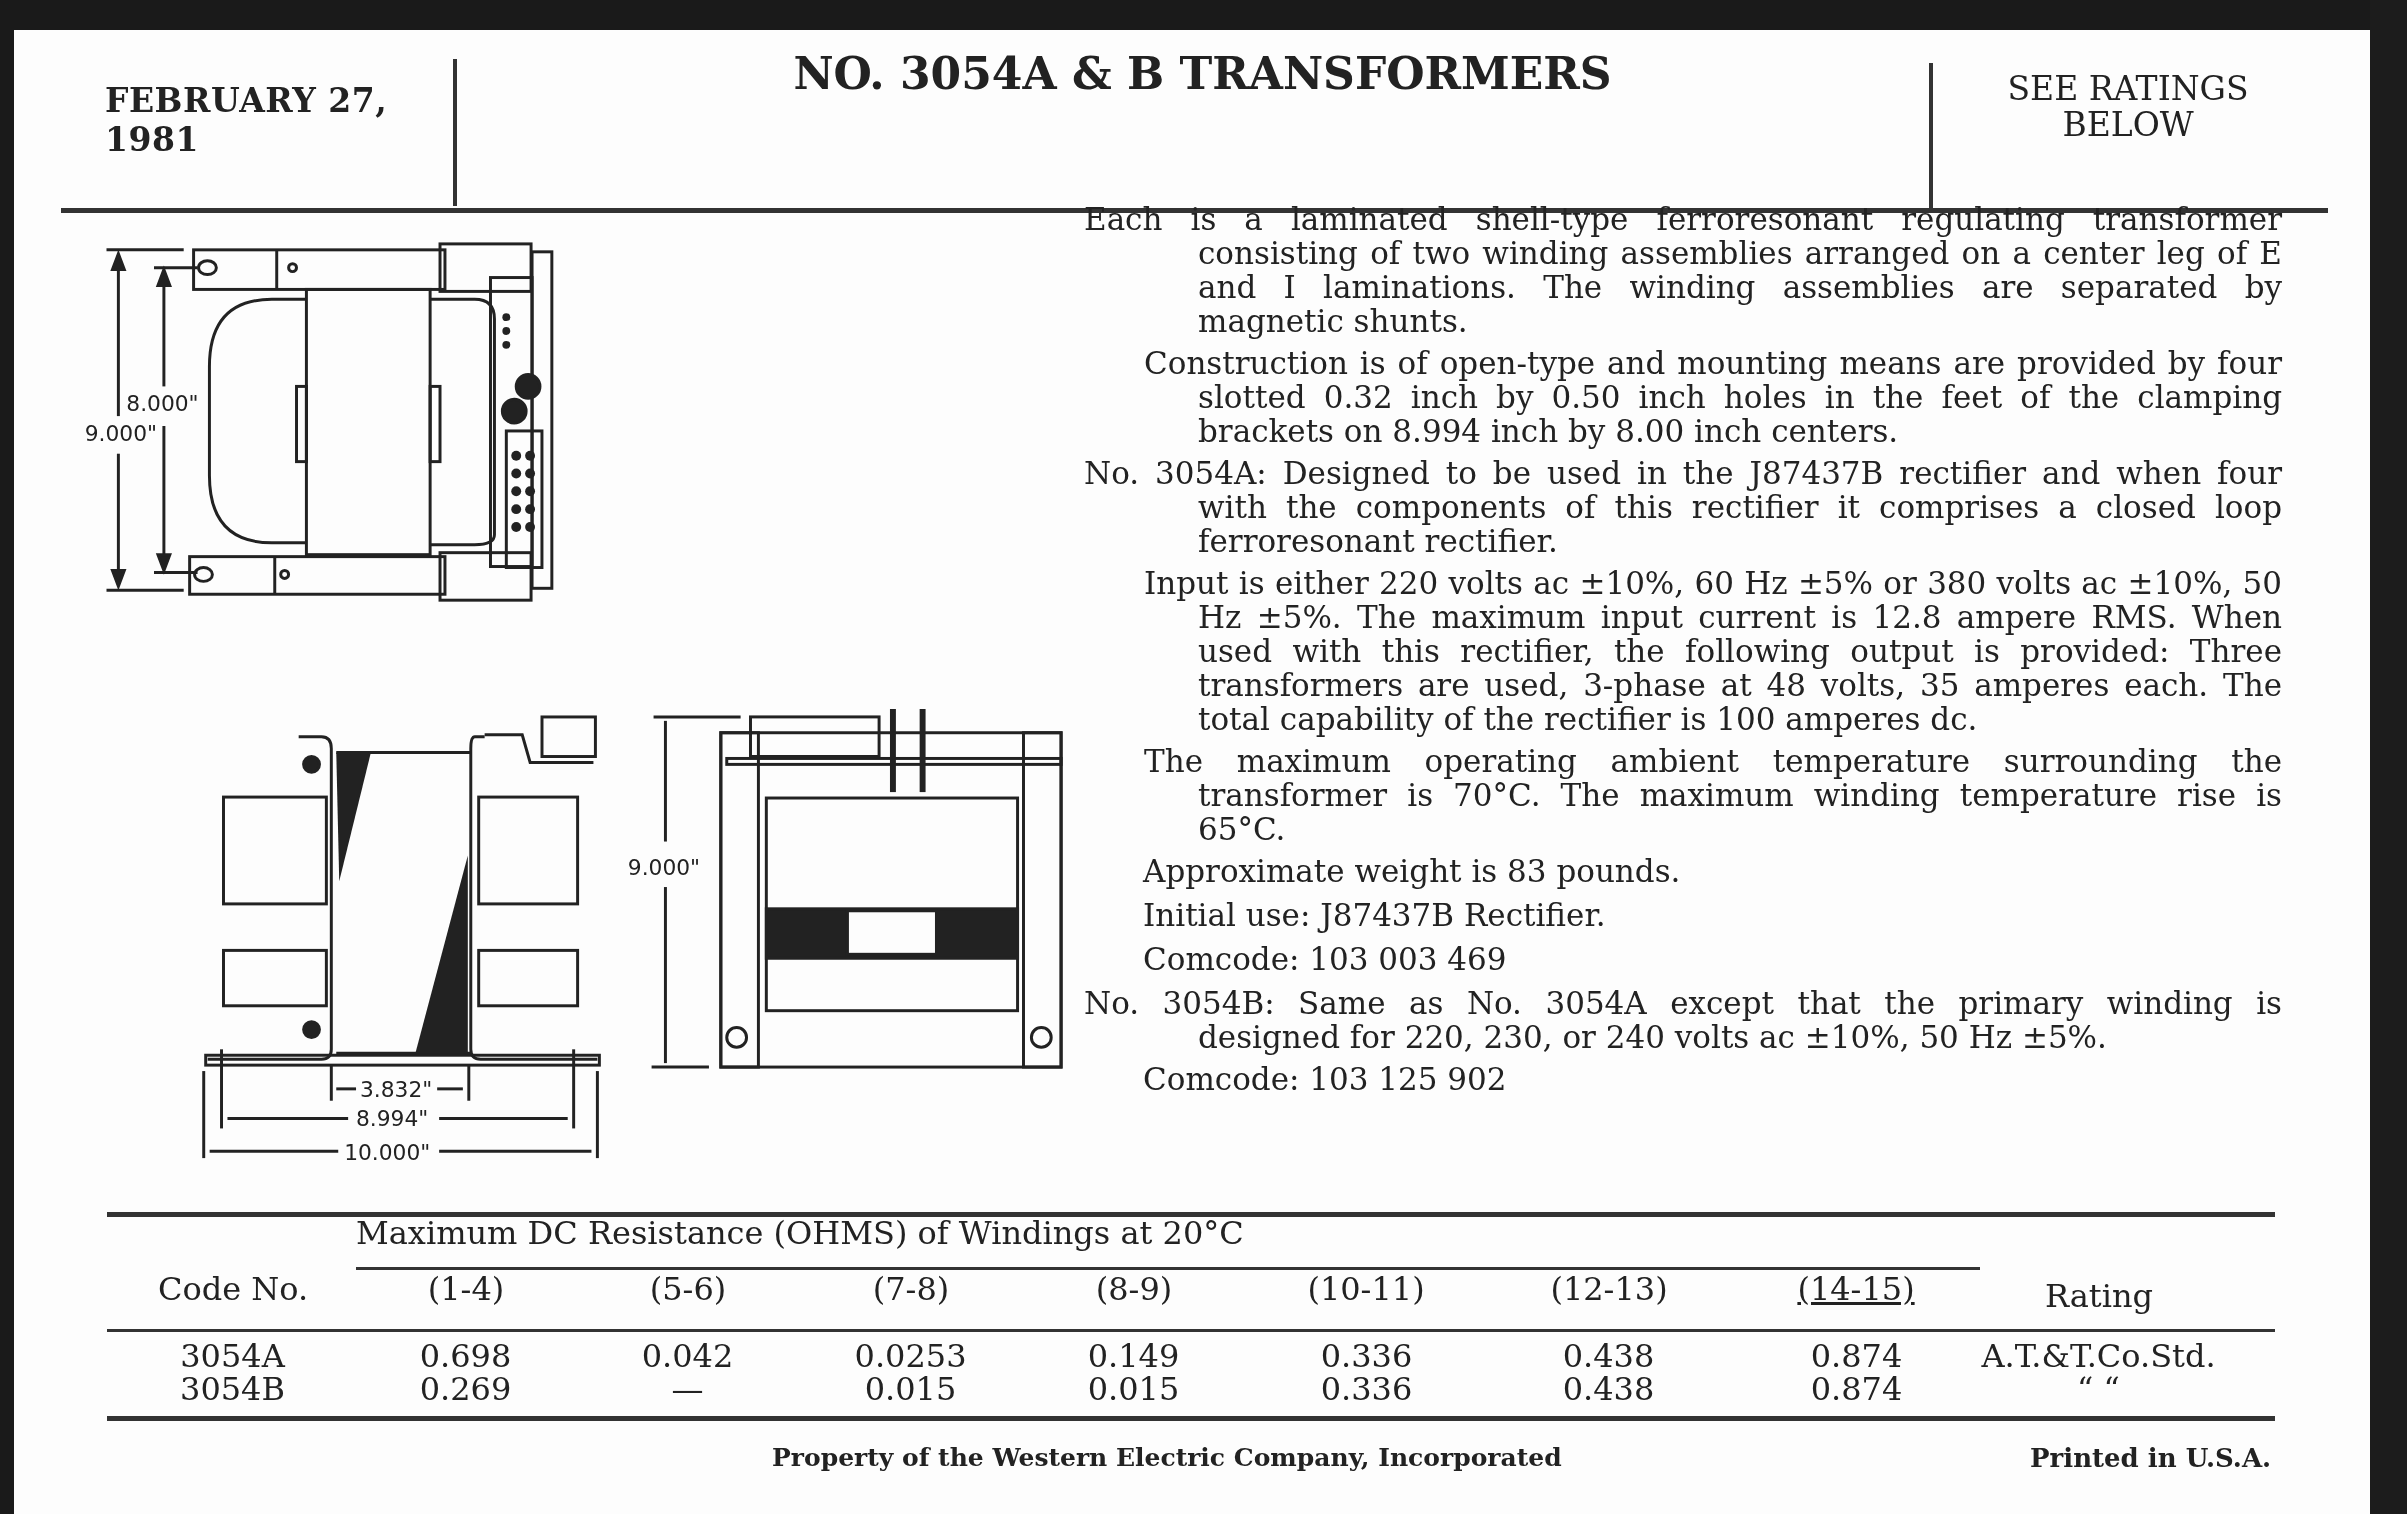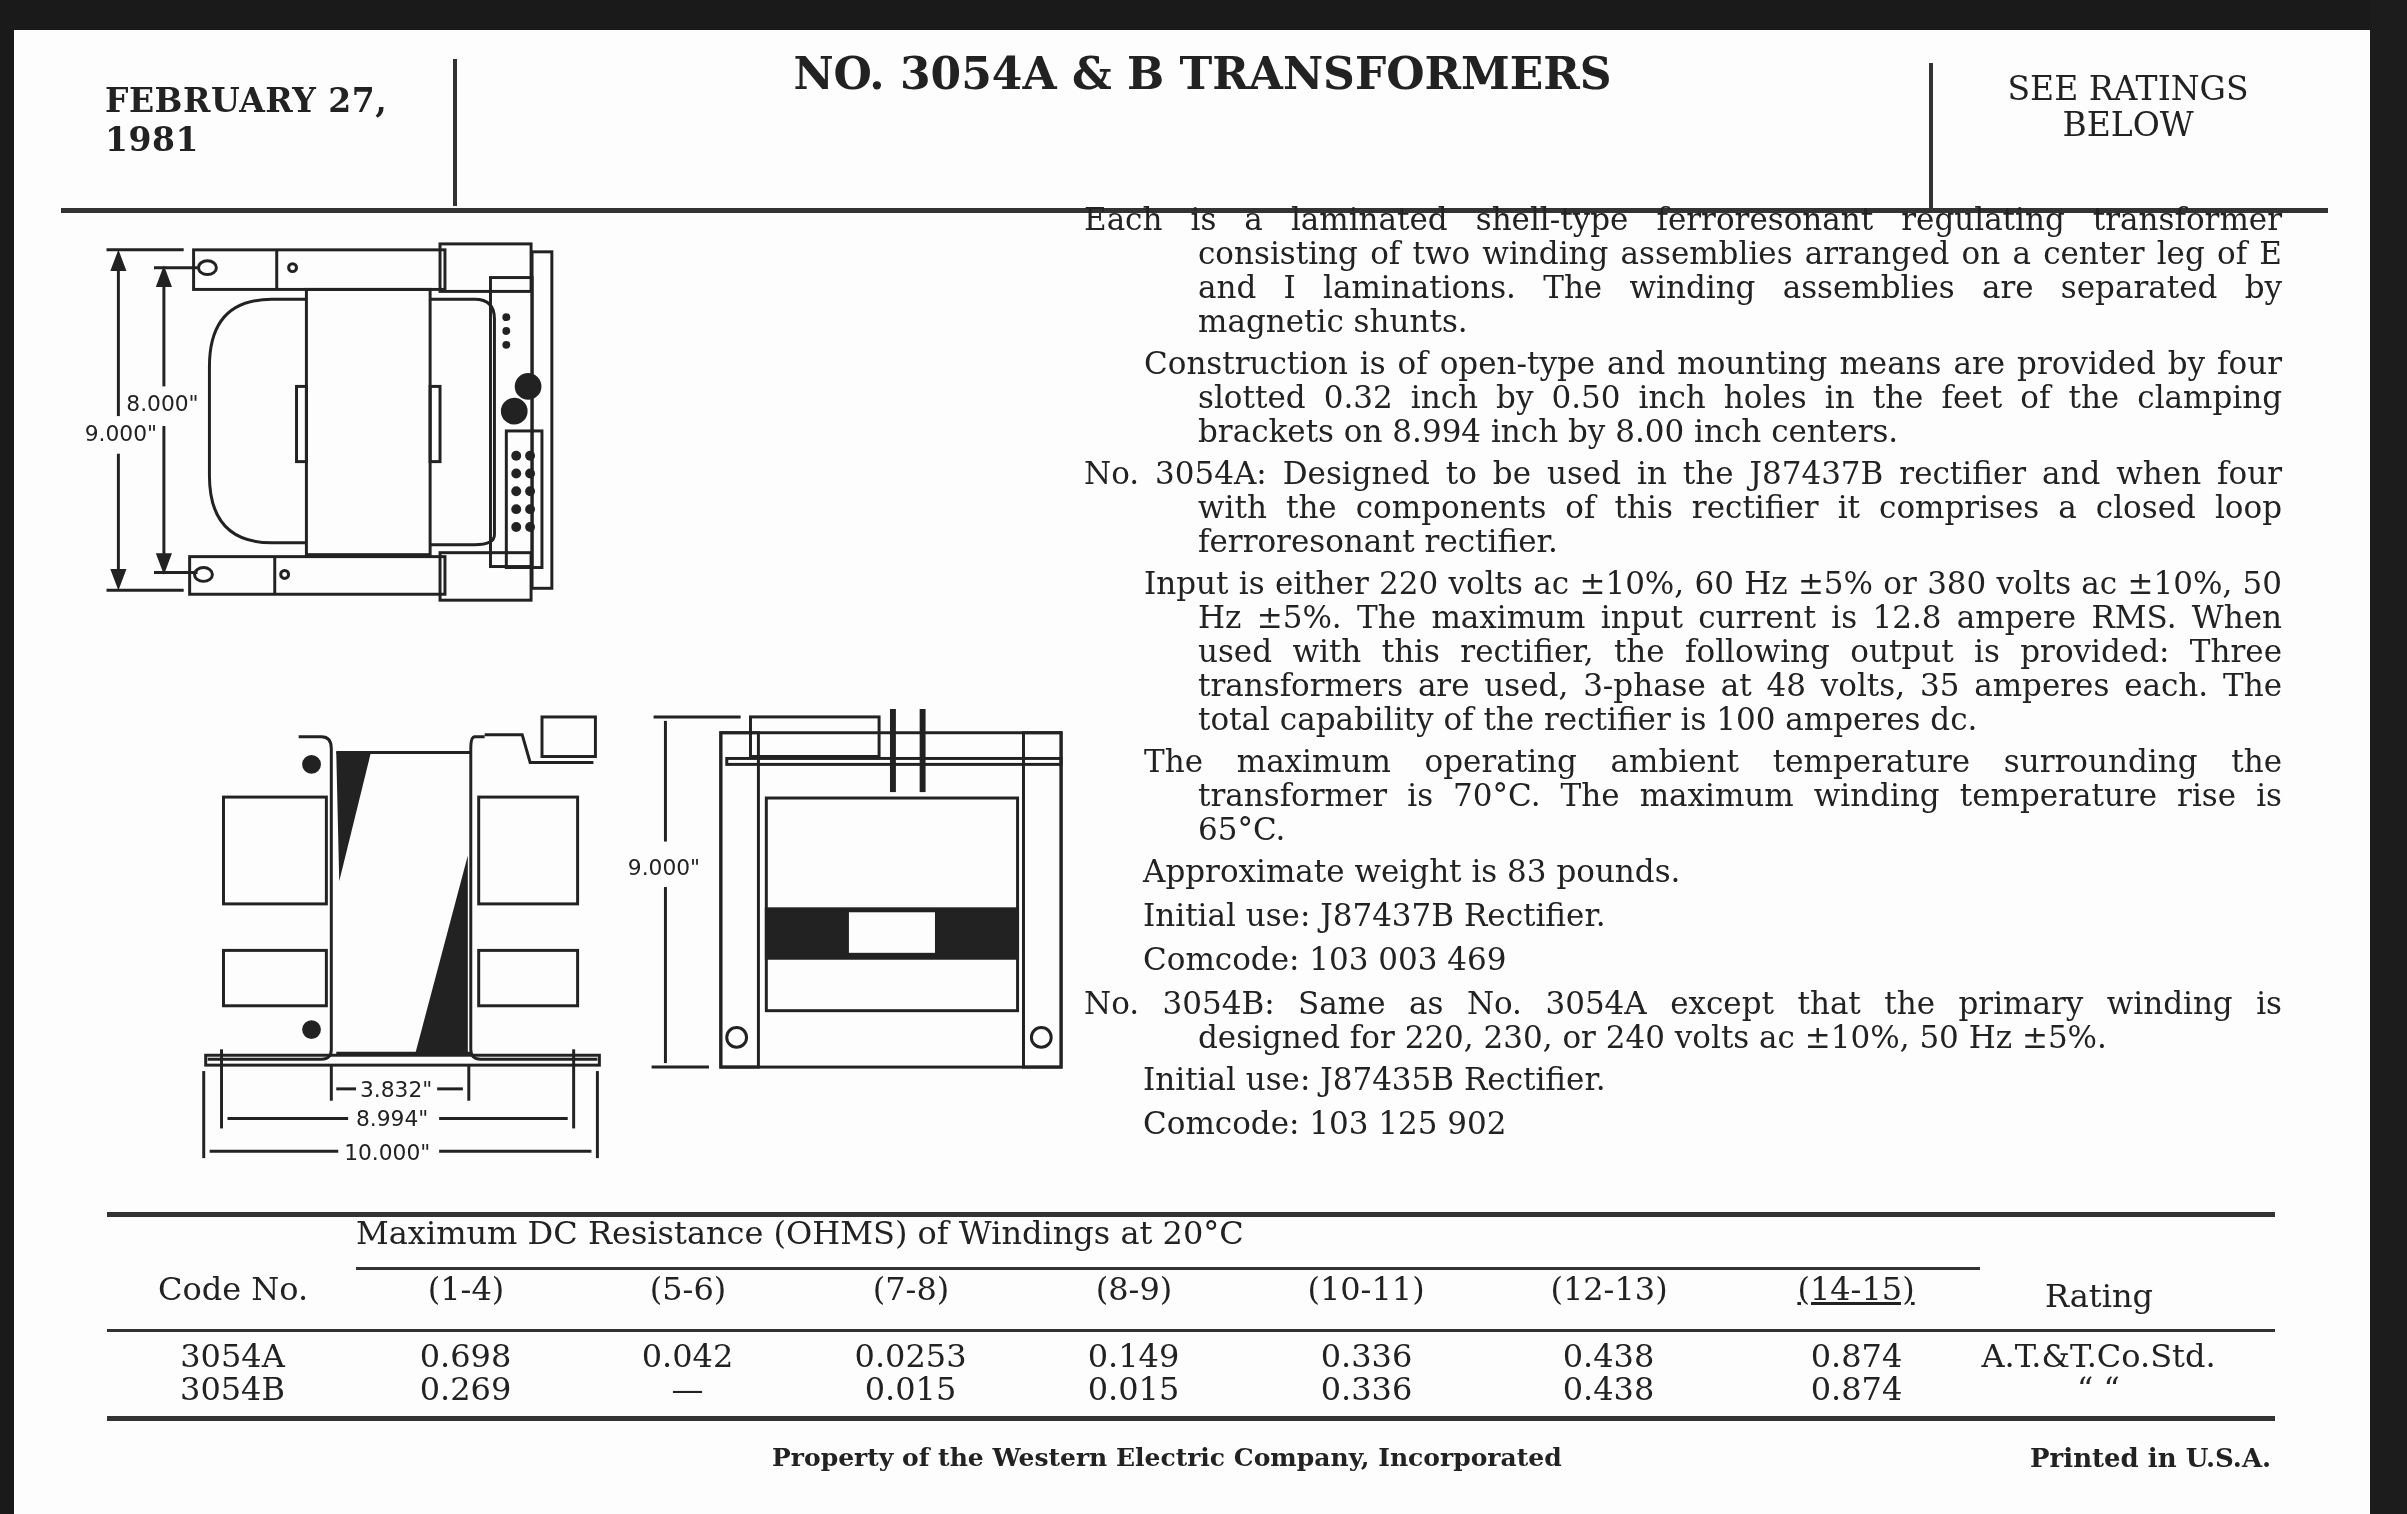--- a/index.html
+++ b/index.html
@@ -157,21 +157,20 @@
 <div class="body-text" id="desc">
     <p class="para ">Each is a laminated shell-type ferroresonant regulating transformer consisting of two winding assemblies arranged on a center leg of E and I laminations. The winding assemblies are separated by magnetic shunts.</p>
     <p class="para sub">Construction is of open-type and mounting means are provided by four slotted 0.32 inch by 0.50 inch holes in the feet of the clamping brackets on 8.994 inch by 8.00 inch centers.</p>
     <p class="para ">No. 3054A: Designed to be used in the J87437B rectifier and when four with the components of this rectifier it comprises a closed loop ferroresonant rectifier.</p>
     <p class="para sub">Input is either 220 volts ac ±10%, 60 Hz ±5% or 380 volts ac ±10%, 50 Hz ±5%. The maximum input current is 12.8 ampere RMS. When used with this rectifier, the following output is provided: Three transformers are used, 3-phase at 48 volts, 35 amperes each. The total capability of the rectifier is 100 amperes dc.</p>
     <p class="para sub">The maximum operating ambient temperature surrounding the transformer is 70°C. The maximum winding temperature rise is 65°C.</p>
     <p class="para line">Approximate weight is 83 pounds.</p>
     <p class="para line">Initial use: J87437B Rectifier.</p>
     <p class="para line">Comcode: 103 003 469</p>
     <p class="para ">No. 3054B: Same as No. 3054A except that the primary winding is designed for 220, 230, or 240 volts ac ±10%, 50 Hz ±5%.</p>
-    <p class="para line">Initial use: J87435B Rectifier.</p>
     <p class="para line">Comcode: 103 125 902</p>
   </div>
 
 <div class="rule" style="left:107px;top:1212px;width:2168px;height:5px;"></div>
 <div class="tbl-title">Maximum DC Resistance (OHMS) of Windings at 20°C</div>
 <div class="rule" style="left:356px;top:1267px;width:1624px;height:3px;"></div>
 <div id="tbl">
     <div class="th" style="left: 114px; width: 238px; top: 1270px;">Code No.</div>
     <div class="th" style="left: 347px; width: 238px; top: 1270px;">(1-4)</div>
     <div class="th" style="left: 569px; width: 238px; top: 1270px;">(5-6)</div>

